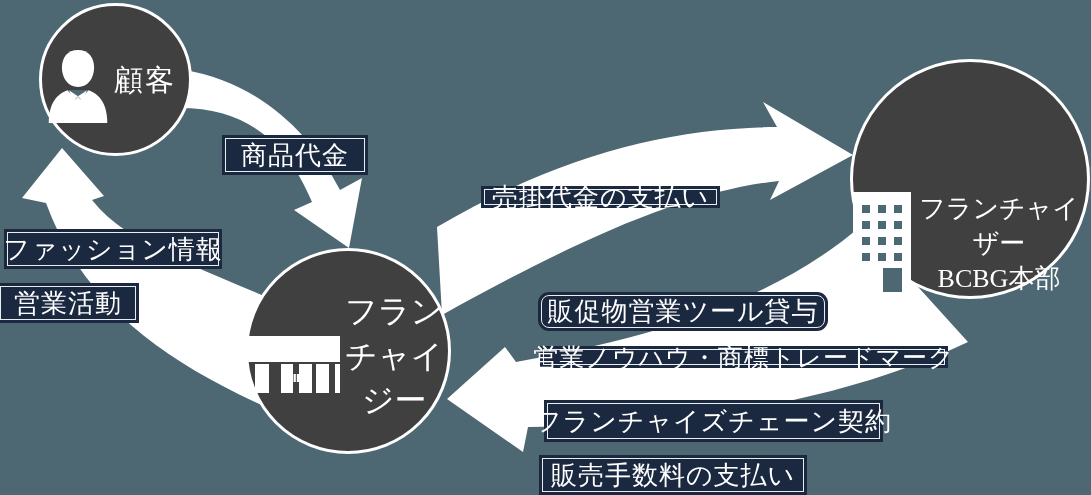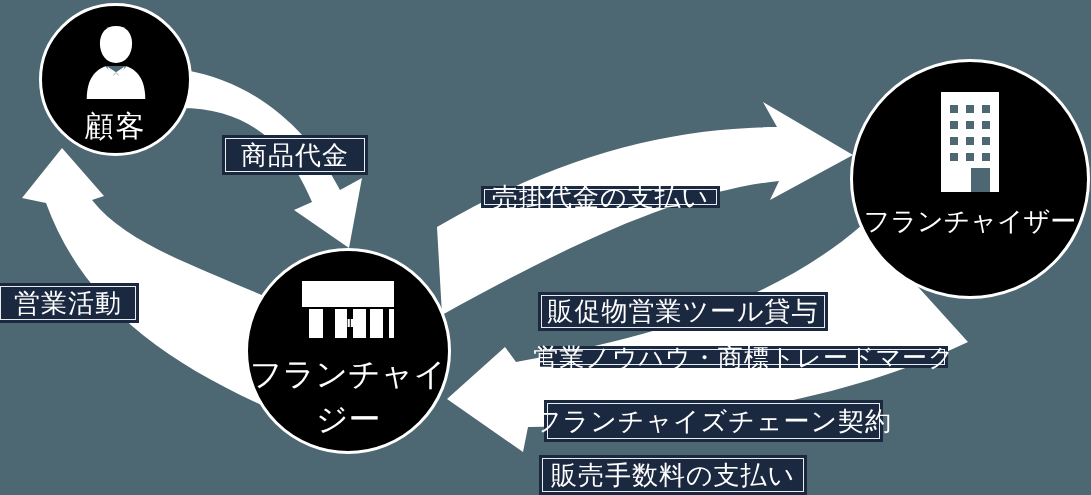--- a/index.html
+++ b/index.html
@@ -7,47 +7,47 @@
     position:relative;width:1091px;height:495px;overflow:hidden;
     background:#4d6872;
     font-family:"Liberation Serif","DejaVu Serif",serif;
   }
   
   #arrows{position:absolute;left:0;top:0;pointer-events:none;}
   #arrows path{fill:#ffffff;}
   
   .node{
     position:absolute;border-radius:50%;border:3px solid #ffffff;
-    background:#000000;box-sizing:border-box;
-    display:flex;flex-direction:column;align-items:center;justify-content:flex-start;
+    background:#404040;box-sizing:border-box;
+    display:flex;align-items:center;justify-content:flex-start;
     color:#ffffff;text-align:center;
   }
   #node-customer{left:39px;top:3px;width:153px;height:153px;}
   #node-customer .node-icon{margin-top:17px;}
   #node-customer .node-text{font-size:29px;letter-spacing:2px;margin-top:2px;}
   #node-franchisee{left:245px;top:248px;width:206px;height:206px;}
   #node-franchisee .node-icon{margin-top:30px;}
   #node-franchisee .node-text{font-size:32px;line-height:1.4;margin-top:10px;}
-  #node-franchiser{left:850px;top:59px;width:240px;height:240px;}
+  #node-franchiser{left:850px;top:59px;width:240px;height:240px;align-items:flex-end;}
   #node-franchiser .node-icon{margin-top:30px;}
   #node-franchiser .node-text{font-size:26px;line-height:1.35;margin-top:8px;}
   .node-text span{display:block;}
   
   .flow-label{
     position:absolute;background:#1b2940;color:#ffffff;
     display:flex;align-items:center;justify-content:center;
     font-size:26px;letter-spacing:1px;white-space:nowrap;
     border:1px solid #e9edf0;box-shadow:0 0 0 3px #1b2940;
     box-sizing:border-box;
   }
   #label-product{left:225px;top:138px;width:140px;height:34px;font-family:Liberation Mono, monospace;}
   #label-fashion{left:7px;top:232px;width:212px;height:34px;}
   #label-sales{left:0px;top:286px;width:136px;height:34px;}
   #label-receivable{left:484px;top:189px;width:233px;height:16px;}
-  #label-promo{left:541px;top:295px;width:284px;height:33px;}
+  #label-promo{left:541px;top:295px;width:284px;height:33px;border-radius:8px;}
   #label-knowhow{left:543px;top:349px;width:402px;height:16px;font-size:25px;}
   #label-contract{left:547px;top:403px;width:333px;height:36px;}
   #label-commission{left:542px;top:458px;width:262px;height:34px;}
 </style>
 </head>
 <body>
 
 <div id="stage">
 
   <svg id="arrows" width="1091" height="495" viewBox="0 0 1091 495">
@@ -105,24 +105,26 @@
             <rect x="41" y="45" width="8" height="8"></rect>
           <rect x="9" y="61" width="8" height="8"></rect>
             <rect x="25" y="61" width="8" height="8"></rect>
             <rect x="41" y="61" width="8" height="8"></rect>
           <rect x="30" y="76" width="19" height="24"></rect>
         </g>
       </svg>
     </span>
     <span class="node-text">
       <span>フランチャイザー</span>
+      <span>BCBG本部</span>
     </span>
   </div>
 
   <div class="flow-label" id="label-product">商品代金</div>
+  <div class="flow-label" id="label-fashion">ファッション情報</div>
   <div class="flow-label" id="label-sales">営業活動</div>
   <div class="flow-label" id="label-receivable">売掛代金の支払い</div>
   <div class="flow-label" id="label-promo">販促物営業ツール貸与</div>
   <div class="flow-label" id="label-knowhow">営業ノウハウ・商標トレードマーク</div>
   <div class="flow-label" id="label-contract">フランチャイズチェーン契約</div>
   <div class="flow-label" id="label-commission">販売手数料の支払い</div>
 
 </div>
 
 </body></html>

